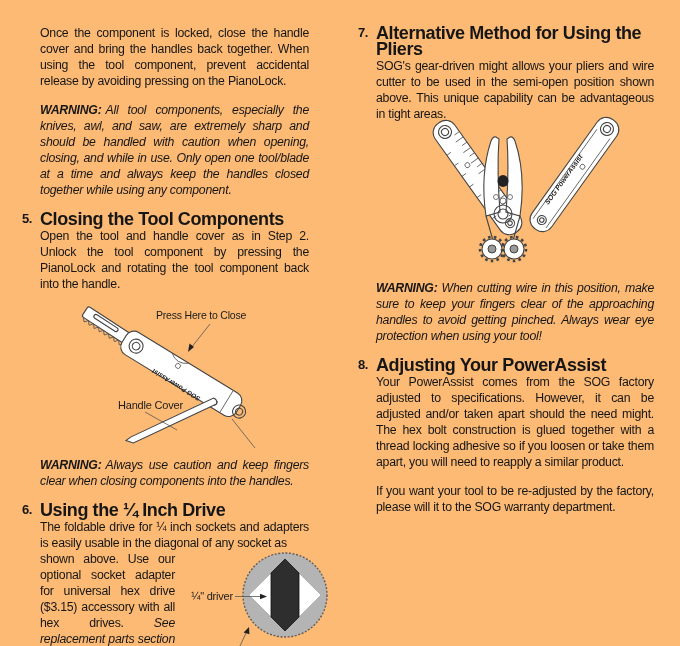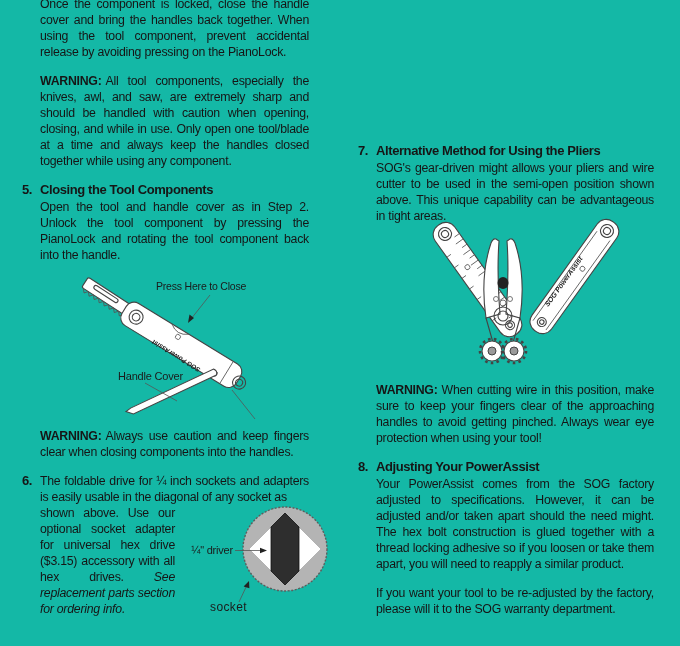--- a/index.html
+++ b/index.html
@@ -1,38 +1,37 @@
 <!DOCTYPE html>
 <html><head>
 <meta charset="utf-8">
 <style>
   html,body { margin:0; padding:0; background:#fff; }
   .page {
     position:relative; width:680px; height:646px; overflow:hidden;
-    background:#14b8a6; color:#161616;
+    background:#fdba74; color:#161616;
     font-family:"Liberation Sans", sans-serif;
-    box-sizing:border-box; padding:25px 6px 16px 22px;
+    box-sizing:border-box; padding:25px 6px 4px 22px;
     display:flex;
-    align-items:flex-end;
   }
   .col-left  { width:287px; margin-right:49px; flex:none; }
   .col-right { width:296px; flex:none; }
 
   p { margin:0 0 13px 0; font-size:12.3px; line-height:16px;
       letter-spacing:-0.25px; text-align:justify; }
   .indent { margin-left:18px; }
-  .warning { }
+  .warning { font-style:italic; }
   .warning .wlabel { font-weight:bold; margin-right:4px; }
   .it { font-style:italic; }
 
   .sec { display:flex; }
   .sec-num { flex:none; width:18px; font-weight:bold; font-size:13px;
              line-height:16px; letter-spacing:-0.4px; }
   .sec-content { flex:1; min-width:0; }
-  h3 { margin:0 0 1px 0; font-size:13px; line-height:16px;
+  h3 { margin:0 0 1px 0; font-size:18px; line-height:16px;
        font-weight:bold; letter-spacing:-0.4px; }
 
   .fig { overflow:visible; }
   .fig svg { display:block; overflow:visible; }
   .fig text { font-family:"Liberation Sans", sans-serif; fill:#1b1b1b; }
 
   .saw-fig    { margin:3px 0 4px -14px; }
   .pliers-fig { margin:0 0 6px 44px; }
 
   .s6-row { display:flex; }
@@ -95,20 +94,21 @@
           </svg>
         </div>
 
         <p class="warning"><span class="wlabel">WARNING:</span><span>Always use caution and keep fingers clear when closing components into the handles.</span></p>
       </div>
     </div>
 
     <div class="sec">
       <div class="sec-num">6.</div>
       <div class="sec-content">
+        <h3>Using the ¼ Inch Drive</h3>
         <p style="margin-bottom:0">The foldable drive for ¼ inch sockets and adapters is easily usable in the diagonal of any socket as</p>
 
         <div class="s6-row">
           <p class="s6-text"><span>shown above. Use our optional socket adapter for universal hex drive ($3.15) accessory with all hex drives. </span><span class="it">See replacement parts section for ordering info.</span></p>
 
           <div class="fig s6-fig">
             <svg width="152" height="110" viewBox="0 0 152 110">
               <circle cx="108" cy="42" r="42" fill="#b4b4b4" stroke="#5e5e5e" stroke-width="1.4" stroke-dasharray="2,1.6"></circle>
               <polygon points="108,6 144,42 108,78 72,42" fill="#ffffff" stroke="#9a9a9a" stroke-width="0.6"></polygon>
               <polygon class="dark" points="94,20 108,6 122,20 122,64 108,78 94,64"></polygon>

